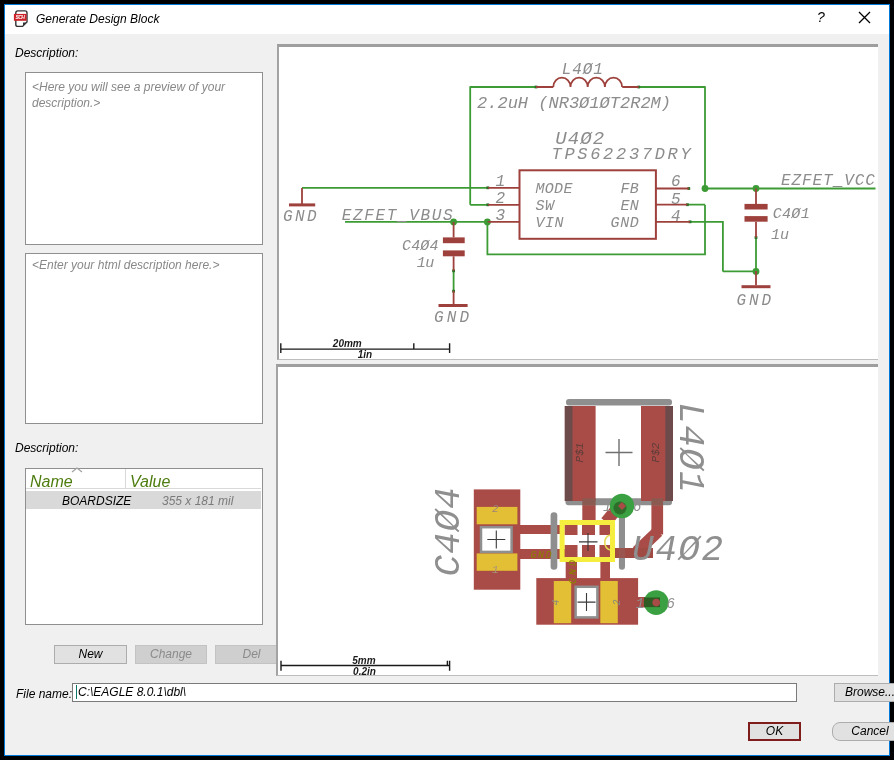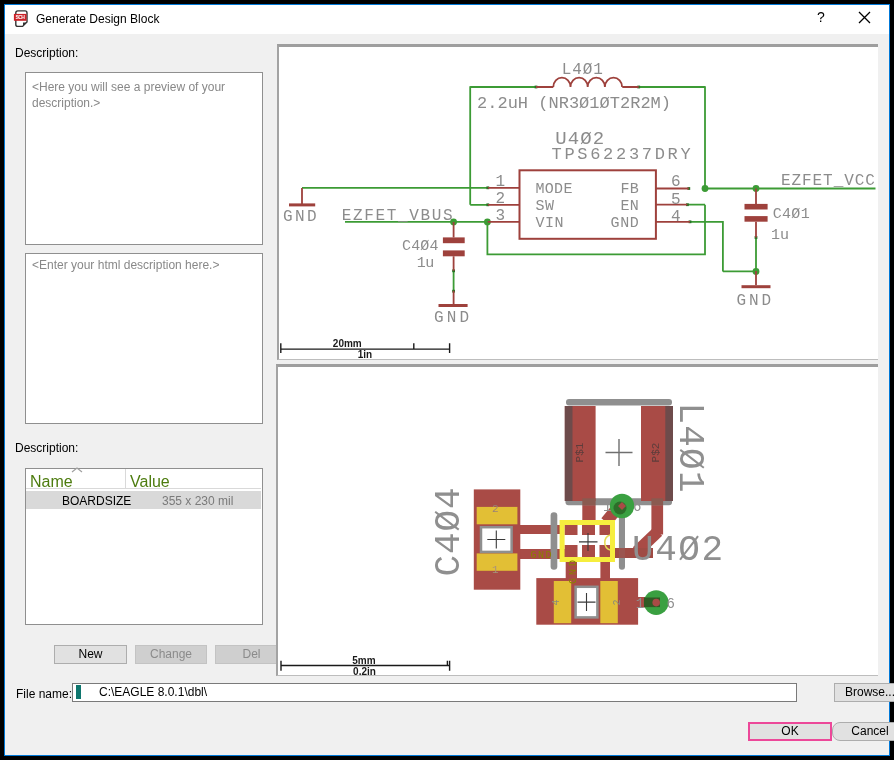--- a/index.html
+++ b/index.html
@@ -1,35 +1,35 @@
 <!DOCTYPE html>
 <html><head>
 <meta charset="utf-8">
 <style>
 * { margin:0; padding:0; box-sizing:border-box; }
 html,body { width:894px; height:760px; background:#000; overflow:hidden; }
 body { font-family:"Liberation Sans", sans-serif; }
-#page { position:absolute; left:0; top:0; width:894px; height:760px; background:#000; }
+#page { position:absolute; left:0; top:0; width:894px; height:760px; background:#000;font-style:italic; }
 #win { position:absolute; left:4px; top:4px; width:886px; height:752px; background:#f0f0f0; border:1px solid #0078d7; }
 #titlebar { position:absolute; left:5px; top:5px; width:884px; height:29px; background:#fff; }
 #title { position:absolute; left:36px; top:12px; font-size:12px; color:#000; }
 #helpbtn { position:absolute; left:813px; top:9px; width:16px; height:18px; font-size:14px; color:#000; text-align:center; }
 #closebtn { position:absolute; left:858px; top:11px; }
 .lbl { position:absolute; font-size:12px; color:#000; }
 .whitebox { position:absolute; background:#fff; border:1px solid #8f8f8f; }
 .ph { position:absolute; font-size:12px; color:#888; line-height:16px; }
 #tblhead { position:absolute; left:26px; top:469px; width:235px; height:20px; background:#fff; border-bottom:1px solid #d9d9d9; }
 #tblvline { position:absolute; left:125px; top:469px; width:1px; height:20px; background:#d9d9d9; }
 .hdrtxt { position:absolute; top:473px; font-size:16px; color:#4d7c0f; }
 .row { position:absolute; left:26px; width:235px; height:20px; }
 .cell { position:absolute; font-size:12px; top:3px;margin-left:32px; }
 .btn { position:absolute; height:19px; background:#e1e1e1; border:1px solid #adadad; font-size:12px; color:#000; text-align:center; line-height:17px;margin-left:28px; }
 .btn.disabled { background:#cfcfcf; border:1px solid #c3c3c3; color:#8b8b8b; }
 #fileinput { position:absolute; left:72px; top:683px; width:725px; height:19px; background:#fff; border:1px solid #7a7a7a; font-size:12px; color:#000; line-height:17px; padding-left:3px; }
-#okbtn { left:720px; top:722px; width:84px; border:2px solid #ec4899; line-height:15px; }
+#okbtn { left:720px; top:722px; width:53px; border:2px solid #7f1d1d; line-height:15px; }
 #cancelbtn { left:804px; top:722px; width:76px;border-radius:8px; }
 #browsebtn { left:806px; top:683px; width:72px; }
 .panel { position:absolute; background:#fff; border:none; border-top:3px solid #9e9e9e; border-left:2px solid #a3a3a3; border-bottom:1px solid #bdbdbd; }
 </style>
 </head>
 <body>
 <div id="page">
 <div id="win"></div>
 <div id="titlebar"></div>
 
@@ -54,28 +54,28 @@
 <div class="whitebox" style="left:25px;top:468px;width:238px;height:157px"></div>
 <div id="tblhead"></div>
 <div id="tblvline"></div>
 <div class="hdrtxt" style="left:30px">Name</div>
 <div class="hdrtxt" style="left:130px">Value</div>
 <svg style="position:absolute;left:71px;top:467px" width="12" height="6" viewBox="0 0 12 6">
       <path d="M1 5 L6 1 L11 5" fill="none" stroke="#a0a0a0" stroke-width="1.2"></path>
     </svg>
 <div class="row" style="top:491px;height:18px;background:#d9d9d9">
   <div class="cell" style="left:4px;color:#000">BOARDSIZE</div>
-  <div class="cell" style="left:104px;color:#7a7a7a">355 x 230 mil</div>
+  <div class="cell" style="left:104px;color:#7a7a7a">355 x 181 mil</div>
 </div>
 <div class="btn" style="left:26px;top:645px;width:73px">New</div>
 <div class="btn disabled" style="left:107px;top:645px;width:72px">Change</div>
 <div class="btn disabled" style="left:187px;top:645px;width:73px">Del</div>
 
 <div class="lbl" style="left:16px;top:687px">File name:</div>
-<div id="fileinput"><span style="border-left:5px solid #0f766e;padding-left:18px">C:\EAGLE 8.0.1\dbl\</span></div>
+<div id="fileinput"><span style="border-left:1px solid #0f766e;padding-left:1px">C:\EAGLE 8.0.1\dbl\</span></div>
 <div class="btn" id="browsebtn">Browse...</div>
 <div class="btn" id="okbtn">OK</div>
 <div class="btn" id="cancelbtn">Cancel</div>
 
 <div class="panel" style="left:277px;top:44px;width:601px;height:315.5px"></div>
 <svg style="position:absolute;left:279px;top:47px" width="599" height="311" viewBox="0 0 599 311" font-family="Liberation Mono, monospace">
 <g transform="translate(-279,-47)" fill="none">
 
   <g stroke="#3c9b35" stroke-width="1.8">
     <path d="M470.2 87 H536 M470.2 86.2 V204.8 M470.2 204.8 H487.8"></path>

